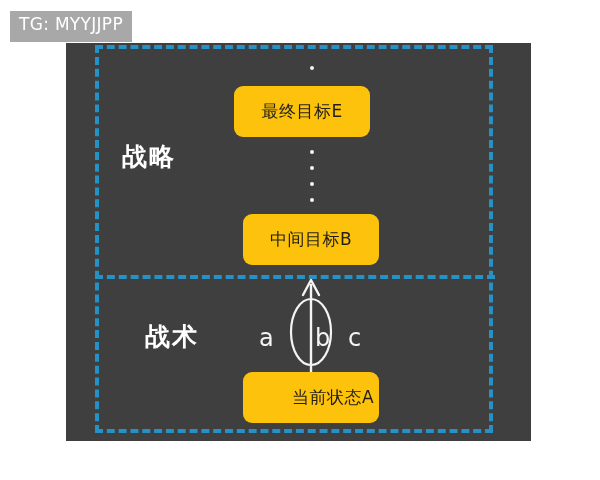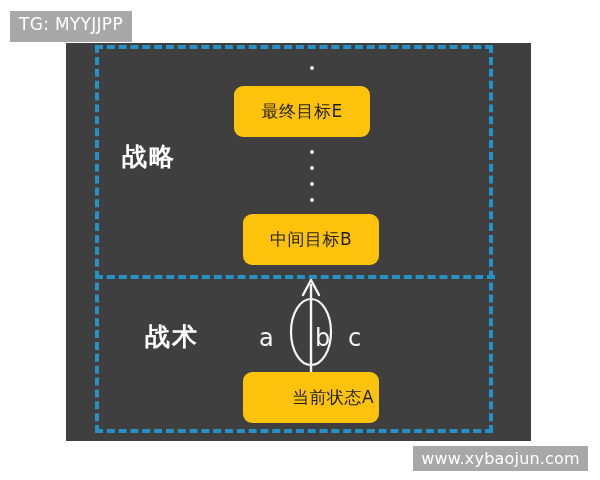--- a/index.html
+++ b/index.html
@@ -168,15 +168,14 @@
     <ellipse cx="41" cy="60" rx="20" ry="33" fill="none" stroke="#f4f4f4" stroke-width="2.2"></ellipse>
     <line x1="41" y1="100" x2="41" y2="12" stroke="#f4f4f4" stroke-width="2.4"></line>
     <polyline points="33,23 41,8 49,23" fill="none" stroke="#f4f4f4" stroke-width="2.4" stroke-linecap="round" stroke-linejoin="round"></polyline>
   </svg>
 
   <div class="branch-letter" id="letter-a">a</div>
   <div class="branch-letter" id="letter-b">b</div>
   <div class="branch-letter" id="letter-c">c</div>
 
   <div class="watermark" id="watermark-top">TG: MYYJJPP</div>
-  <div class="watermark" id="watermark-bottom">www.xybaojun.com</div>
 
 </div>
 
 </body></html>

